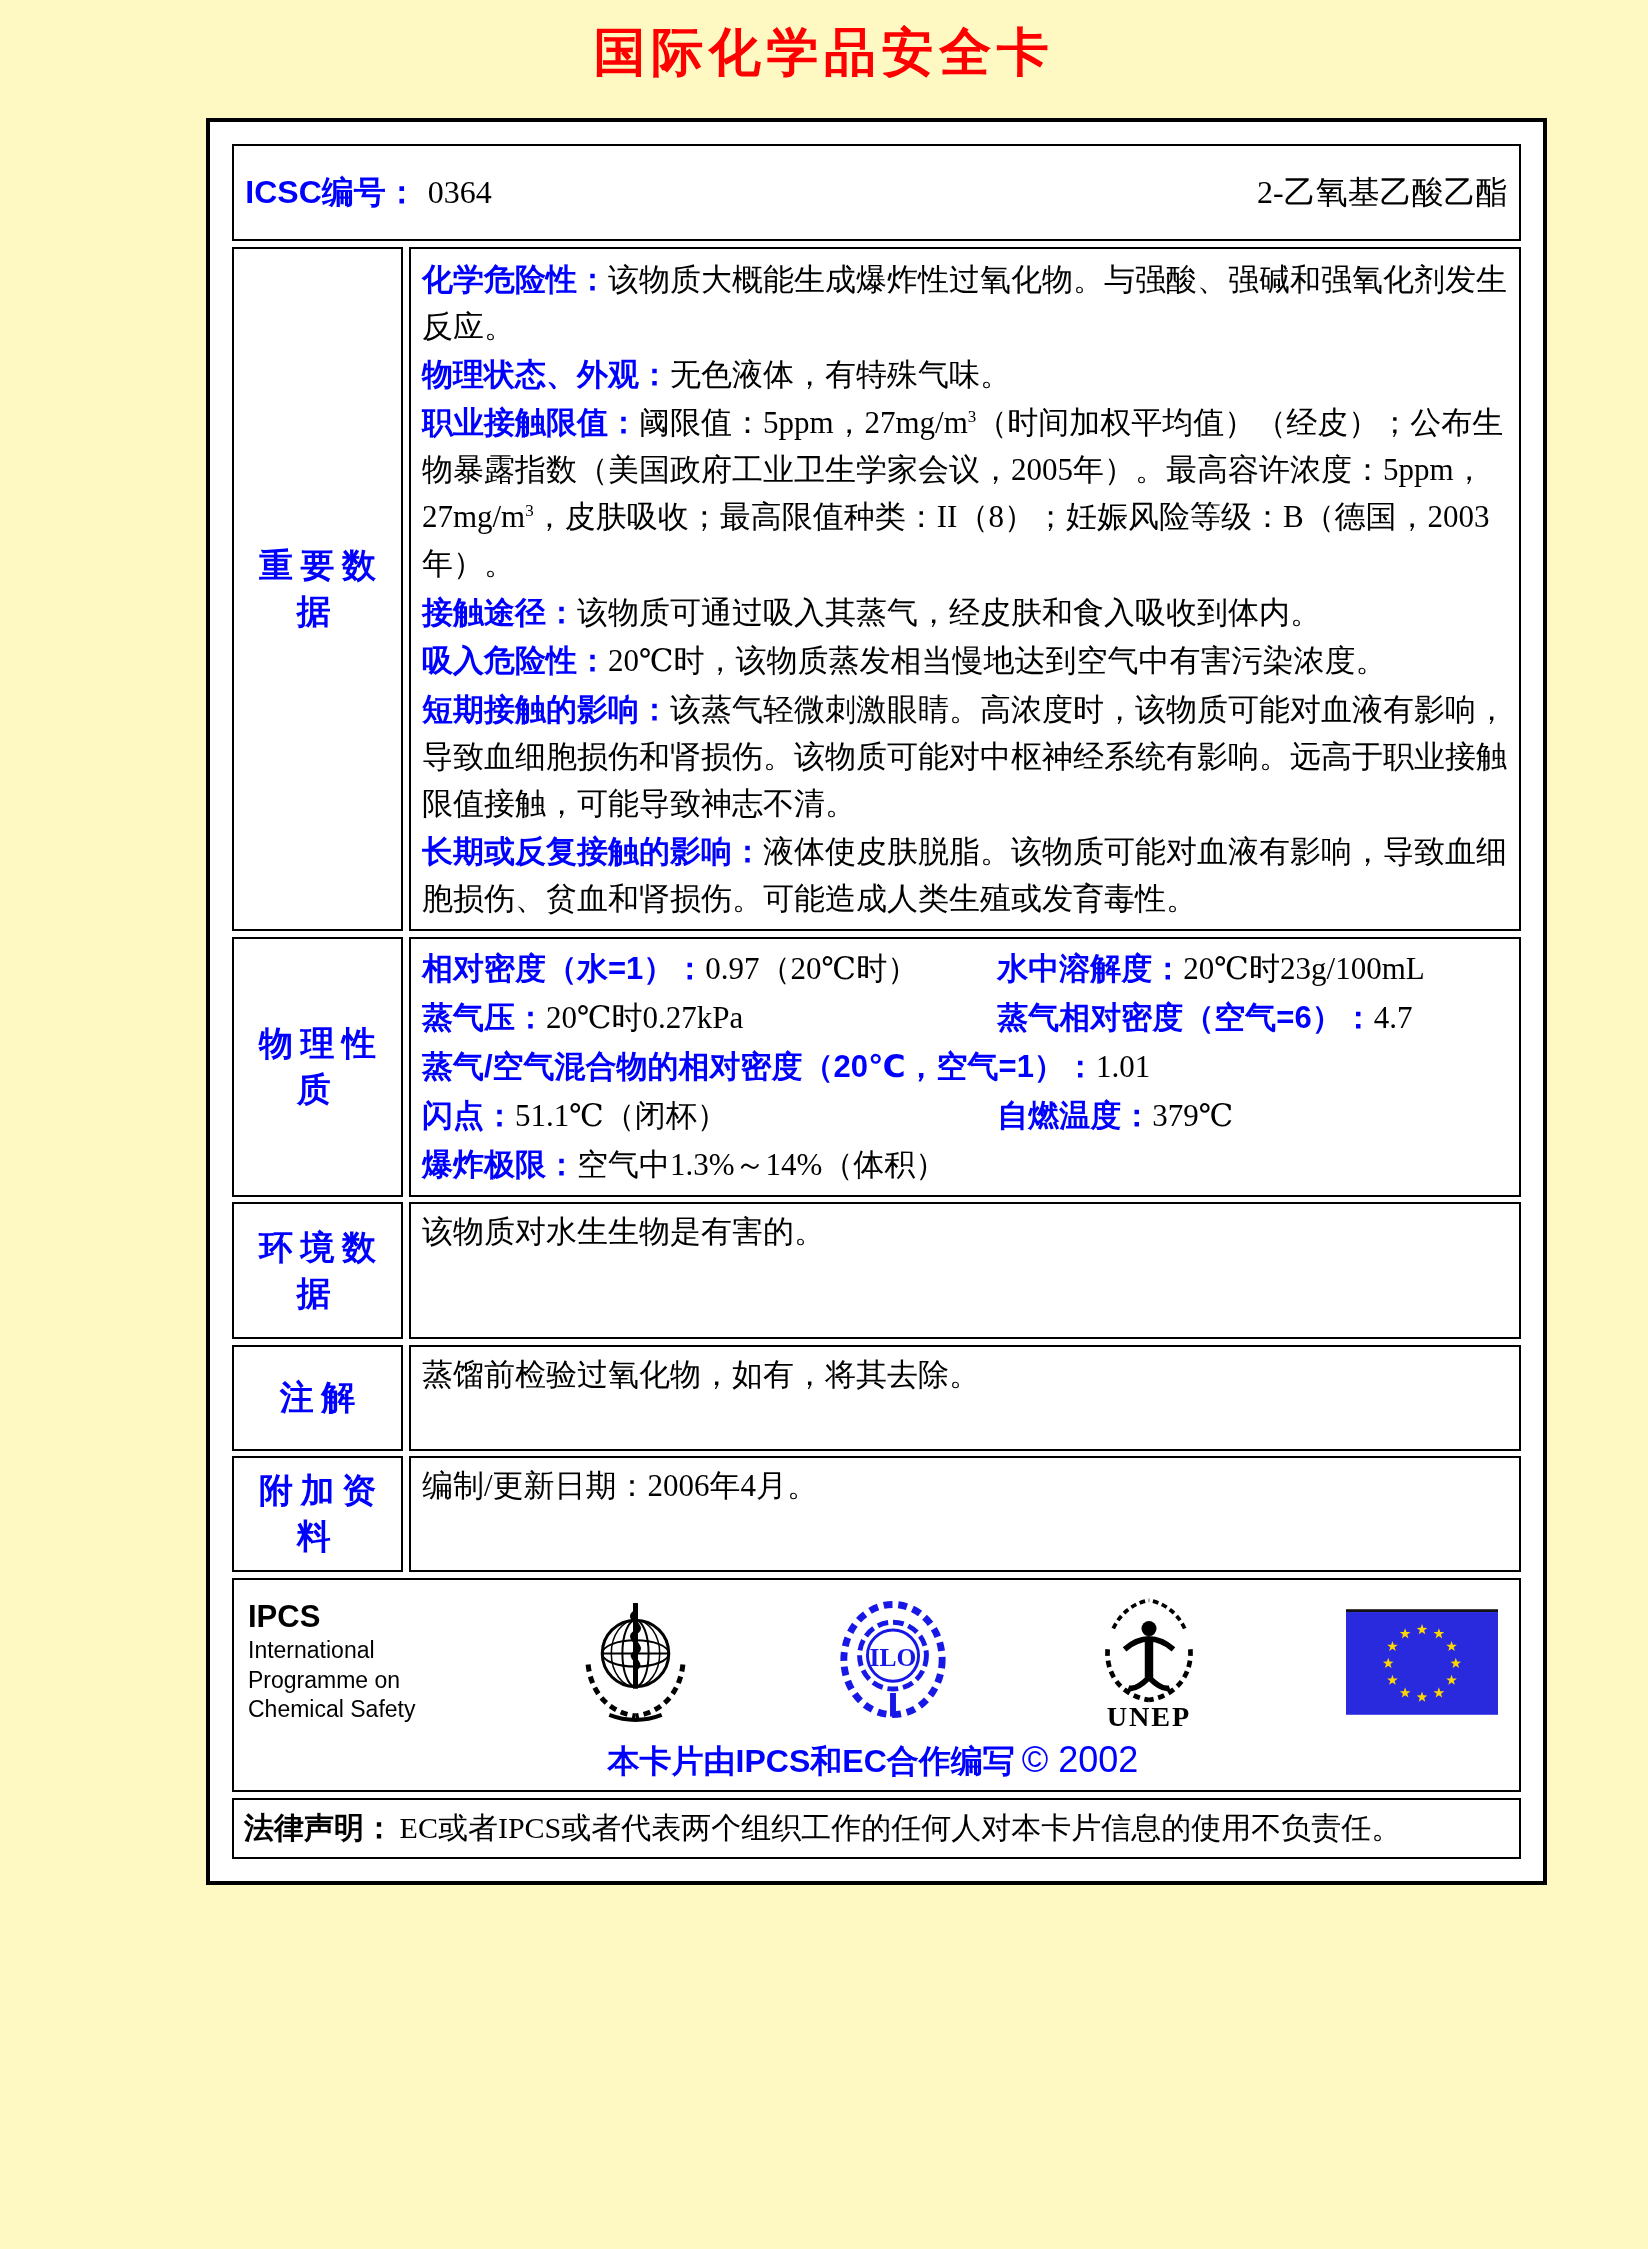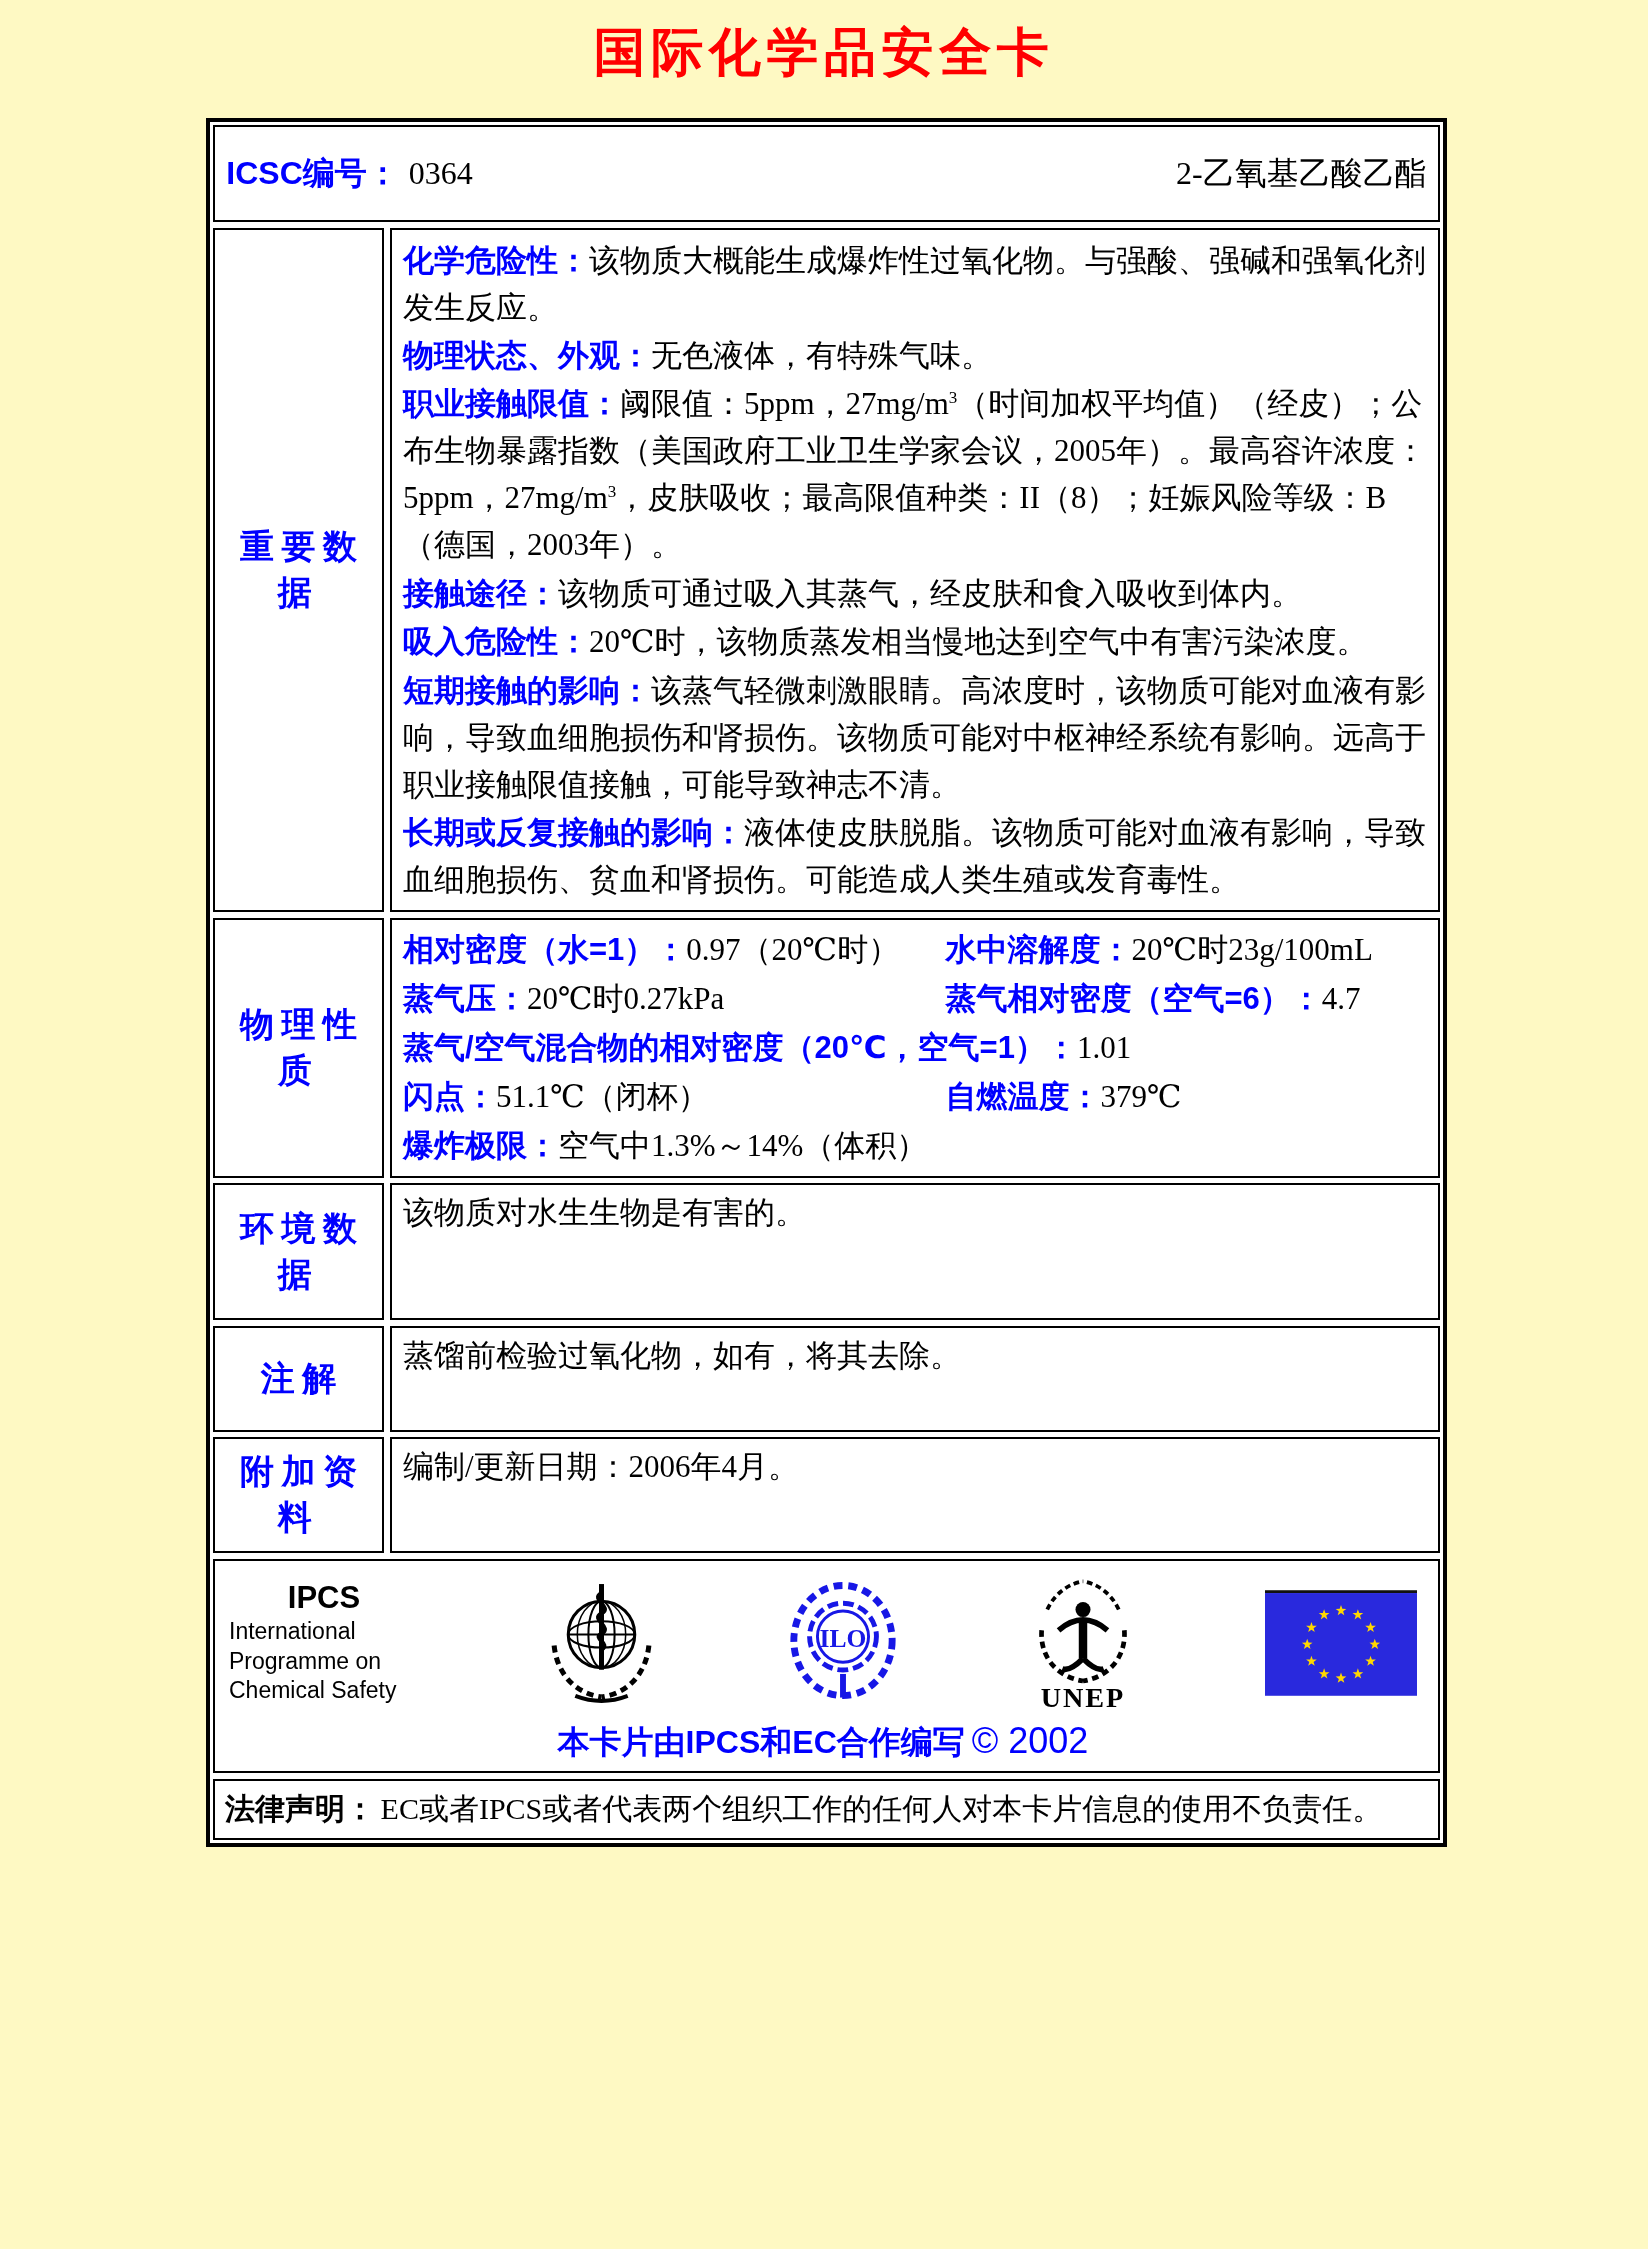--- a/index.html
+++ b/index.html
@@ -21,24 +21,24 @@
     font-size:52px;
     font-weight:bold;
     letter-spacing:5.6px;
     color:var(--red,#ff0000);
     font-family:"Liberation Serif","DejaVu Serif",serif;
   }
 
   .card{
     position:absolute;
     left:206px;top:118px;
-    width:1241px;
+    width:1341px;
     box-sizing:border-box;
     border:4.2px solid #000;
-    padding:3px;
+    padding:22px;
     display:flex;
     flex-direction:column;
     gap:5.6px;
     background:#fff;
   }
   .row{display:flex;gap:5.6px;}
   .cell{border:2.8px solid #000;box-sizing:border-box;background:#fff;}
   .label-cell{
     flex:0 0 171px;
     display:flex;align-items:center;justify-content:center;
@@ -88,21 +88,21 @@
 
   .env-cell{min-height:137px;}
   .notes-cell{min-height:106px;}
   .addl-cell{min-height:116px;}
   .env-cell .para,.notes-cell .para,.addl-cell .para{line-height:42px;}
 
   
   .logos-cell{flex:1;padding:11.3px 21px 5.6px 14px;}
   .logos-strip{display:flex;align-items:center;justify-content:space-between;}
   .ipcs-block{flex:0 0 190px;}
-  .ipcs-acronym{font-size:31px;font-weight:bold;line-height:1.2;text-align:center;}
+  .ipcs-acronym{font-size:31px;font-weight:bold;line-height:1.2;}
   .ipcs-line{font-size:23px;line-height:1.3;}
   .logo-svg{display:block;}
   .coop-caption{
     text-align:center;
     margin-top:7px;
     color:var(--blue,#0000ff);
     font-family:"Liberation Sans","DejaVu Sans",sans-serif;
     font-weight:bold;
     font-size:32px;
   }

